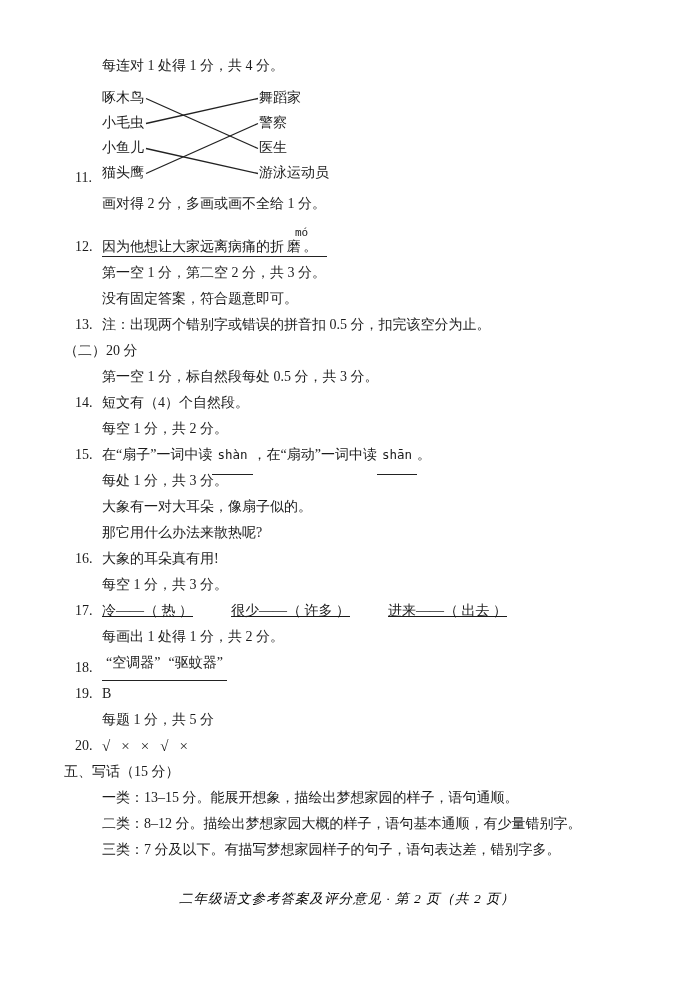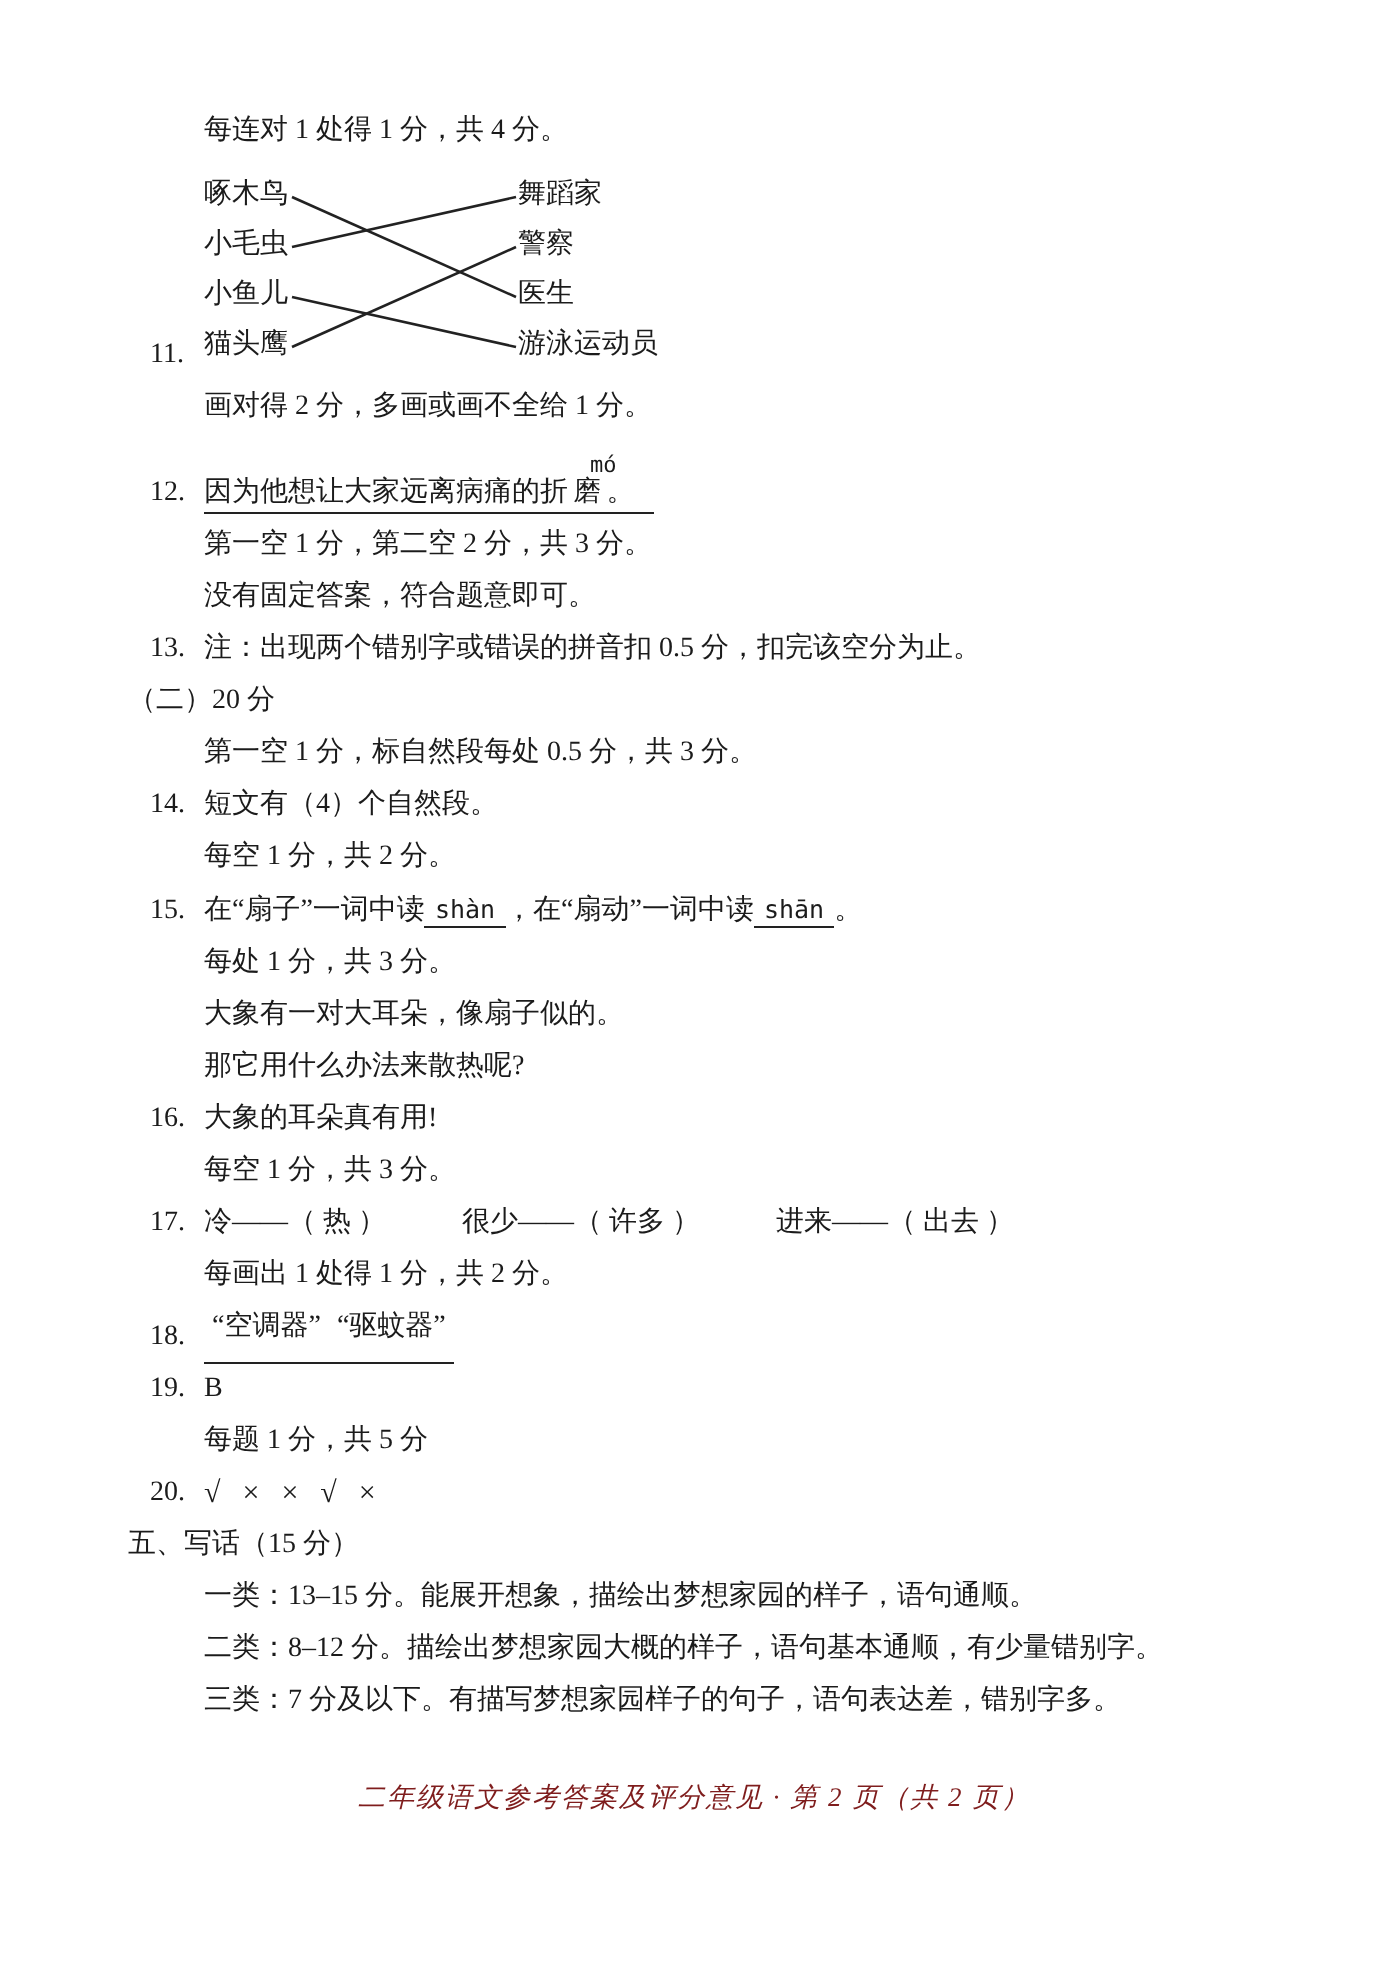--- a/index.html
+++ b/index.html
@@ -45,40 +45,40 @@
   ruby rt {
     font-family: "DejaVu Sans Mono", "Liberation Mono", monospace;
     font-size: 11px;
     color: #1b1b1b;
     margin-left: 16px;
   }
   .blank {
     font-family: "DejaVu Sans Mono", "Liberation Mono", monospace;
     font-size: 12.5px;
     border-bottom: 1.3px solid #222;
-    padding: 0 5px 1px 5px;
+    padding: 0 5px 12px 5px;
   }
   .q-underline {
     border-bottom: 1.3px solid #222;
     padding: 0 4px 4px 4px;
   }
-  .pairs { display: flex; gap: 38px; white-space: nowrap; }
+  .pairs { display: flex; gap: 38px; white-space: nowrap; text-decoration: underline; }
   .answers18 { display: flex; }
   .marks { display: flex; gap: 11px; font-size: 15px; }
   .marks span { display: inline-block; }
 
   .footer {
     position: absolute;
     left: 0; right: 0;
     top: 890px;
     text-align: center;
     font-style: italic;
     font-size: 13.5px;
     letter-spacing: 1px;
-    color: #7f1d1d;
+    color: #000000;
   }
 </style>
 </head>
 <body>
 
 <div class="content">
 
   <div class="item">
     <div class="inum">11.</div>
     <div class="ibody">

